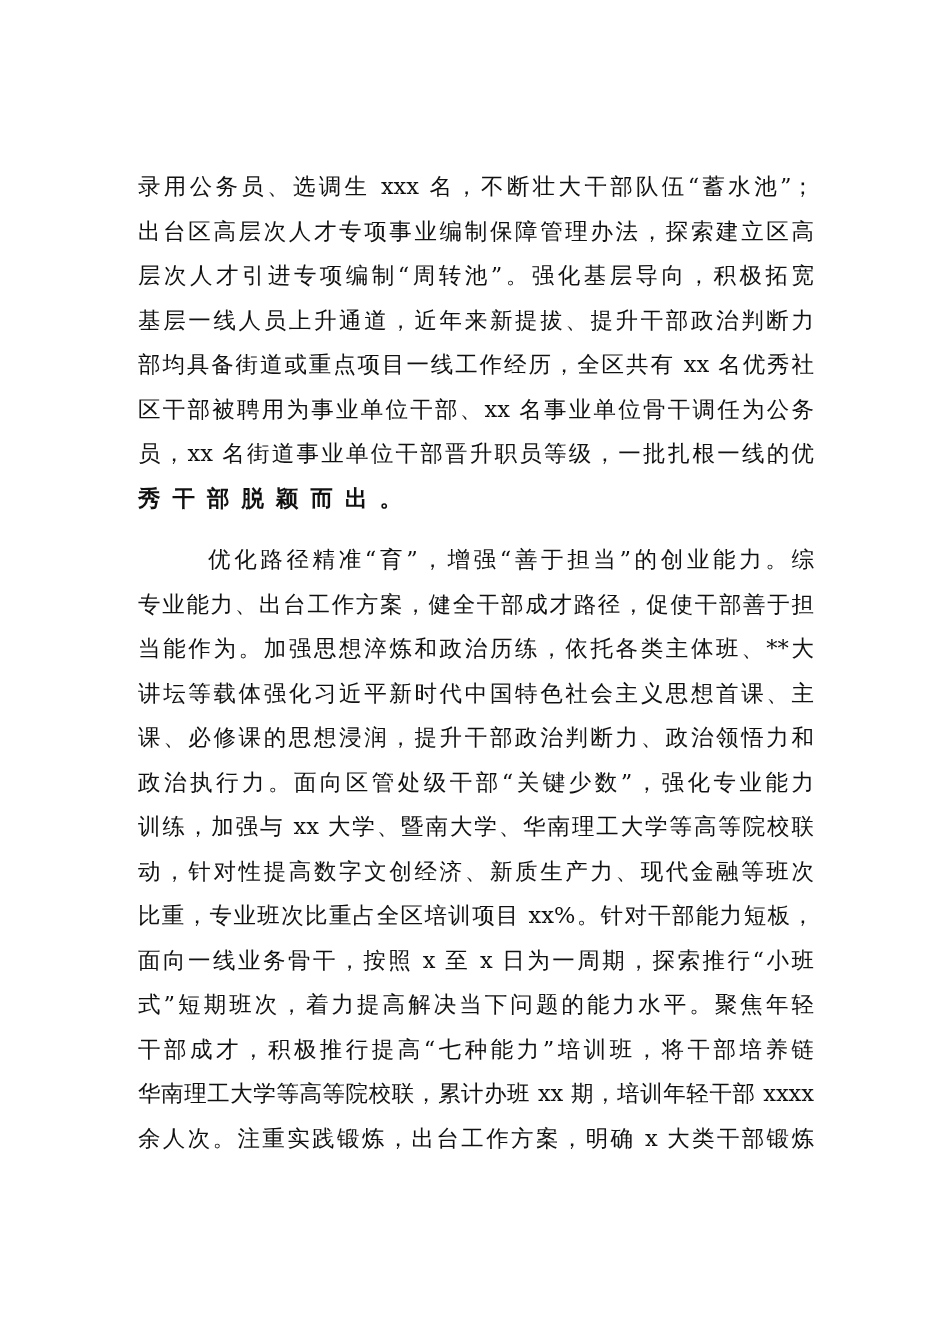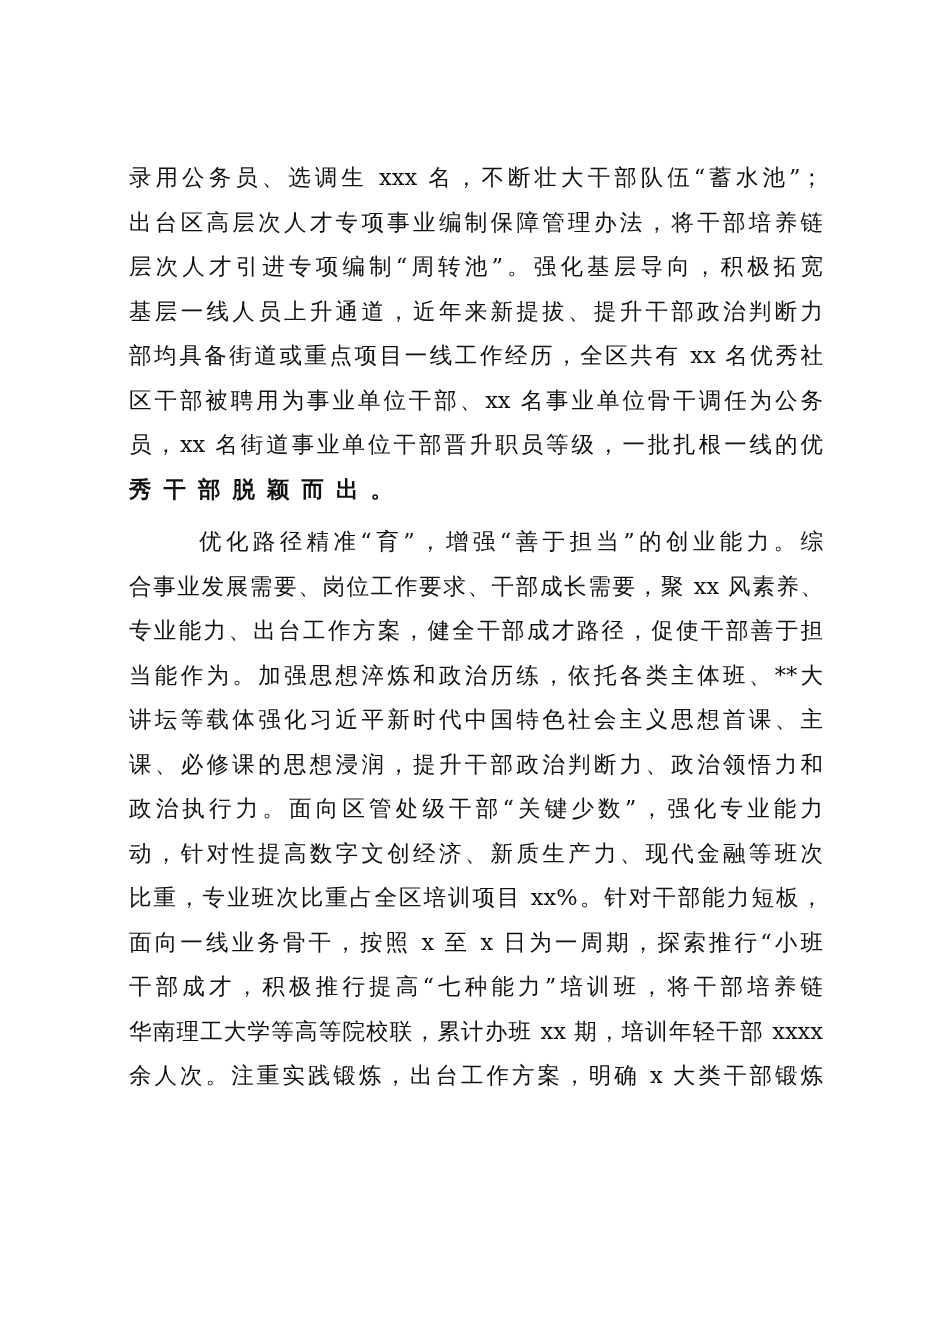--- a/index.html
+++ b/index.html
@@ -16,44 +16,45 @@
   }
   .line {
     display: block;
     height: 44.5px;
     white-space: nowrap;
     text-align: justify;
     text-align-last: justify;
   }
   .line.last { text-align-last: left; letter-spacing: 12px; font-weight: bold; }
   .line.indent { padding-left: 70px; }
-  .para { margin: 8px; }
+  .para { margin: 17px; }
 </style>
 </head>
 <body>
 
 <div class="page">
   <div class="para">
     <span class="line">录用公务员、选调生 xxx 名，不断壮大干部队伍“蓄水池”；</span>
-    <span class="line">出台区高层次人才专项事业编制保障管理办法，将干部培养链</span>
+    <span class="line">出台区高层次人才专项事业编制保障管理办法，探索建立区高</span>
     <span class="line">层次人才引进专项编制“周转池”。强化基层导向，积极拓宽</span>
     <span class="line">基层一线人员上升通道，近年来新提拔、提升干部政治判断力</span>
     <span class="line">部均具备街道或重点项目一线工作经历，全区共有 xx 名优秀社</span>
     <span class="line">区干部被聘用为事业单位干部、xx 名事业单位骨干调任为公务</span>
     <span class="line">员，xx 名街道事业单位干部晋升职员等级，一批扎根一线的优</span>
     <span class="line last">秀干部脱颖而出。</span>
   </div>
   <div class="para">
     <span class="line indent">优化路径精准“育”，增强“善于担当”的创业能力。综</span>
-    <span class="line">合事业发展需要、岗位工作要求、干部成长需要，聚 xx 风素养、</span>
     <span class="line">专业能力、出台工作方案，健全干部成才路径，促使干部善于担</span>
     <span class="line">当能作为。加强思想淬炼和政治历练，依托各类主体班、**大</span>
     <span class="line">讲坛等载体强化习近平新时代中国特色社会主义思想首课、主</span>
     <span class="line">课、必修课的思想浸润，提升干部政治判断力、政治领悟力和</span>
     <span class="line">政治执行力。面向区管处级干部“关键少数”，强化专业能力</span>
+    <span class="line">训练，加强与 xx 大学、暨南大学、华南理工大学等高等院校联</span>
     <span class="line">动，针对性提高数字文创经济、新质生产力、现代金融等班次</span>
     <span class="line">比重，专业班次比重占全区培训项目 xx%。针对干部能力短板，</span>
     <span class="line">面向一线业务骨干，按照 x 至 x 日为一周期，探索推行“小班</span>
+    <span class="line">式”短期班次，着力提高解决当下问题的能力水平。聚焦年轻</span>
     <span class="line">干部成才，积极推行提高“七种能力”培训班，将干部培养链</span>
     <span class="line">华南理工大学等高等院校联，累计办班 xx 期，培训年轻干部 xxxx</span>
     <span class="line">余人次。注重实践锻炼，出台工作方案，明确 x 大类干部锻炼</span>
   </div>
 </div>
 
 </body></html>

